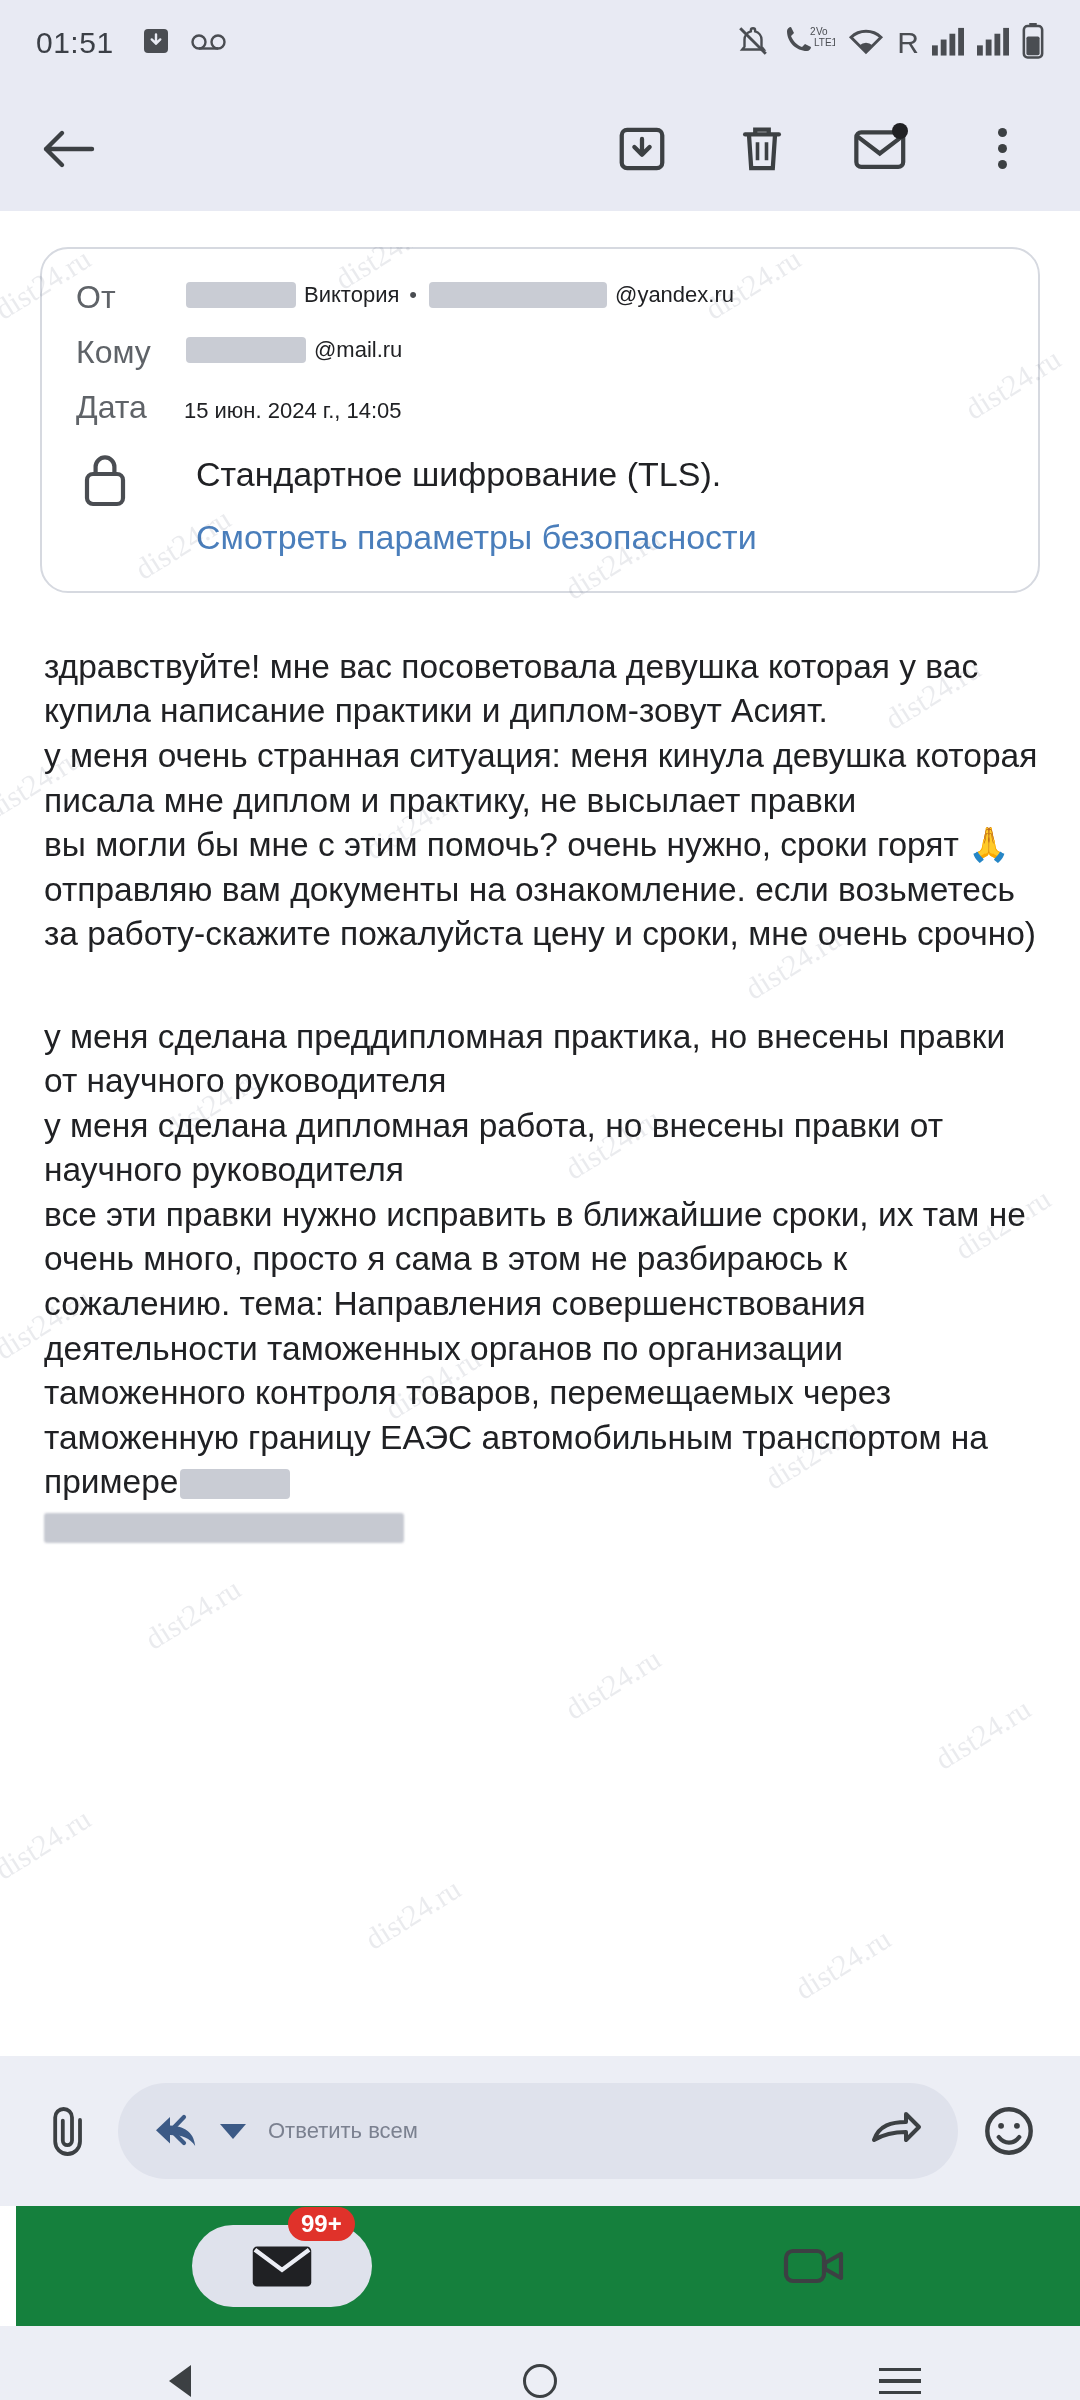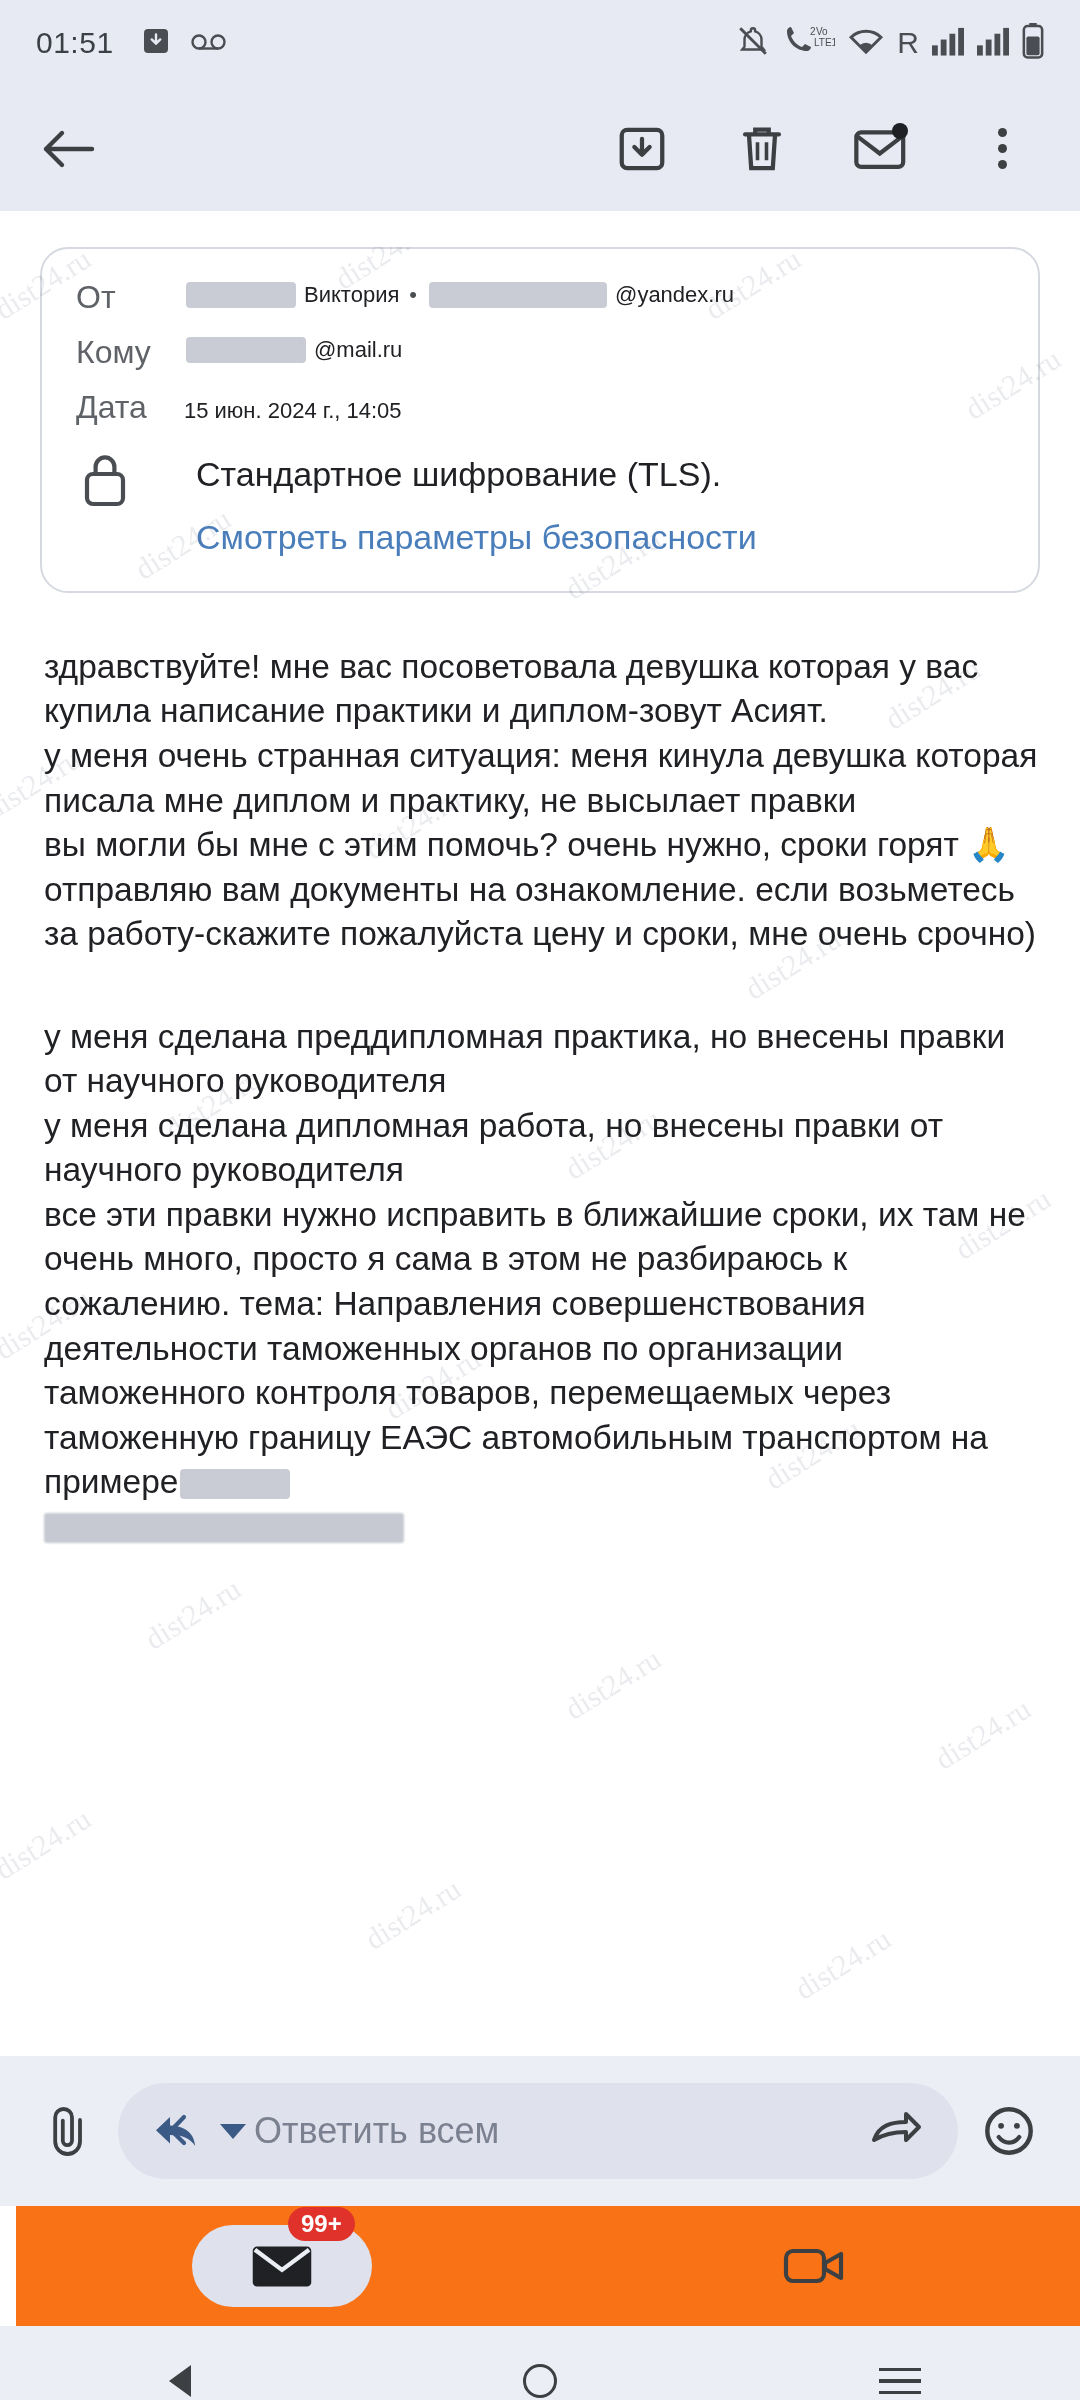--- a/index.html
+++ b/index.html
@@ -175,32 +175,32 @@
   .reply-ico { display: flex; align-items: center; gap: 10px; }
   .caret-down {
     width: 0; height: 0;
     border-left: 13px solid transparent;
     border-right: 13px solid transparent;
     border-top: 15px solid #3c5a86;
   }
   .reply-text {
     flex: 1;
     color: #7b8190;
-    font-size: 36px;
-    margin-left: 8px;
+    font-size: 22px;
+    margin-left: 22px;
   }
   .smiley { width: 78px; display: flex; justify-content: center; }
 
   
   .bottombar {
     position: absolute;
     left: 16px; right: 0;
     bottom: 110px;
     height: 120px;
-    background: #f97316;
+    background: #15803d;
     display: flex;
     align-items: center;
     z-index: 7;
   }
   .tab { flex: 1; display: flex; justify-content: center; align-items: center; position: relative; }
   .tab-pill {
     width: 180px; height: 82px;
     border-radius: 41px;
     background: #dfe2ec;
     display: flex; align-items: center; justify-content: center;

